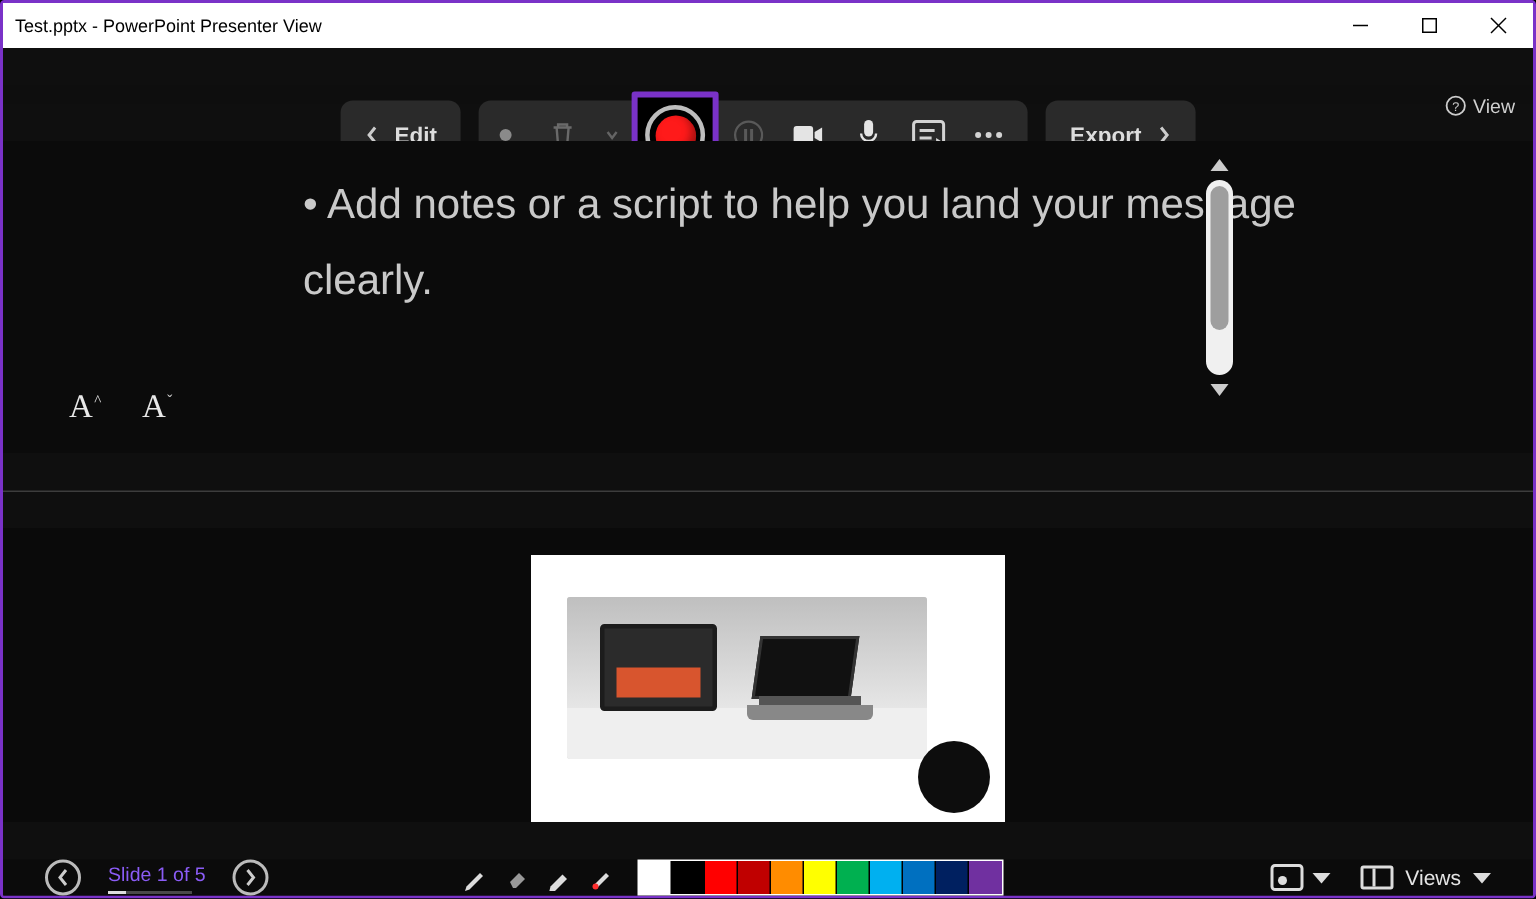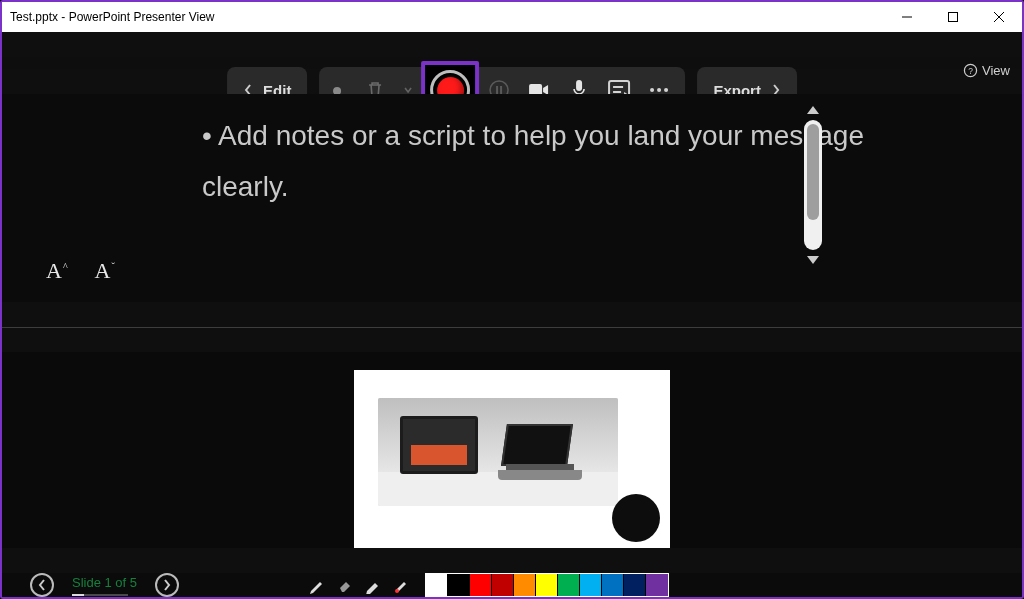--- a/index.html
+++ b/index.html
@@ -56,21 +56,21 @@
   .monitor.m1 { left:22px; top:18px; }
   .monitor.m1::after { content:""; position:absolute; left:8px; right:8px; bottom:6px; height:20px; background:#d8552e; }
   .laptop { position:absolute; left:120px; top:26px; width:84px; height:56px; }
   .lap-screen { position:absolute; top:0; left:6px; width:66px; height:42px; background:#111; border:2px solid #333; transform:skewX(-8deg); }
   .lap-base { position:absolute; bottom:0; left:0; width:84px; height:10px; background:#888; border-radius:0 0 4px 4px; }
   .lap-kb { position:absolute; bottom:8px; left:8px; width:68px; height:8px; background:#555; }
   .camera-hole { position:absolute; right:10px; bottom:6px; width:48px; height:48px; border-radius:50%; background:#0d0d0d; }
   
   .bottom-bar { height:70px; background:#0b0b0b; display:flex; align-items:center; padding:0 28px; gap:18px; }
   .nav-circle { width:24px; height:24px; border:2px solid #bbb; border-radius:50%; display:flex; align-items:center; justify-content:center; cursor:pointer; }
-  .slide-counter { font-size:13px; color:#15803d; }
+  .slide-counter { font-size:13px; color:#8b5cf6; }
   .tools { display:flex; gap:8px; margin-left:110px; align-items:center; }
   .tool { width:20px; height:20px; cursor:pointer; display:flex; align-items:center; justify-content:center; }
   .palette { display:flex; margin-left:6px; border:1px solid #fff; }
   .sw { width:22px; height:22px; border-right:1px solid #000; cursor:pointer; }
   .sw:last-child { border-right:none; }
   .right-cluster { margin-left:auto; display:flex; align-items:center; gap:20px; }
   .cameo { display:flex; align-items:center; gap:6px; cursor:pointer; }
   .cameo-ic { width:22px; height:18px; border:2px solid #ddd; border-radius:3px; position:relative; }
   .cameo-ic:before { content:""; position:absolute; left:3px; bottom:2px; width:6px; height:6px; border-radius:50%; background:#ddd; }
   .tri-down { width:0; height:0; border-left:6px solid transparent; border-right:6px solid transparent; border-top:7px solid #ddd; }
@@ -265,15 +265,26 @@
           <div class="sw" style="background: rgb(255, 140, 0);"></div>
           <div class="sw" style="background: rgb(255, 255, 0);"></div>
           <div class="sw" style="background: rgb(0, 176, 80);"></div>
           <div class="sw" style="background: rgb(0, 176, 240);"></div>
           <div class="sw" style="background: rgb(0, 112, 192);"></div>
           <div class="sw" style="background: rgb(0, 32, 96);"></div>
           <div class="sw" style="background: rgb(112, 48, 160);"></div>
         </div>
     </div>
 
+    <div class="right-cluster">
+      <div class="cameo">
+        <span class="cameo-ic"></span>
+        <span class="tri-down"></span>
+      </div>
+      <div class="views">
+        <span class="views-ic"></span>
+        <span>Views</span>
+        <span class="tri-down"></span>
+      </div>
+    </div>
   </div>
 
 </div>
 
 </body></html>

